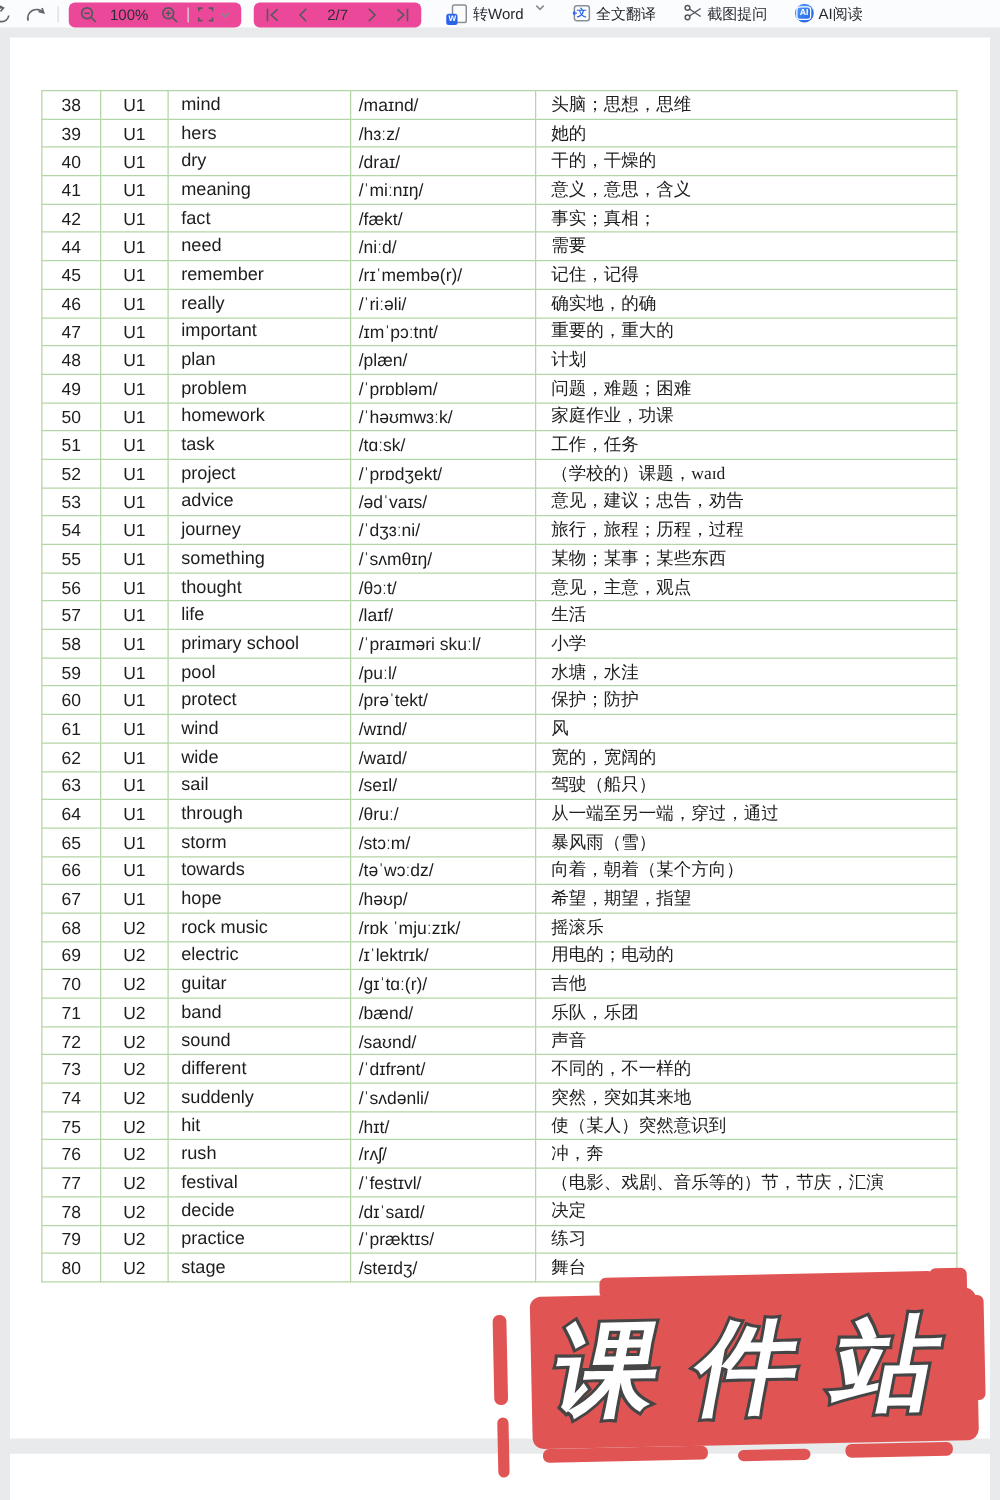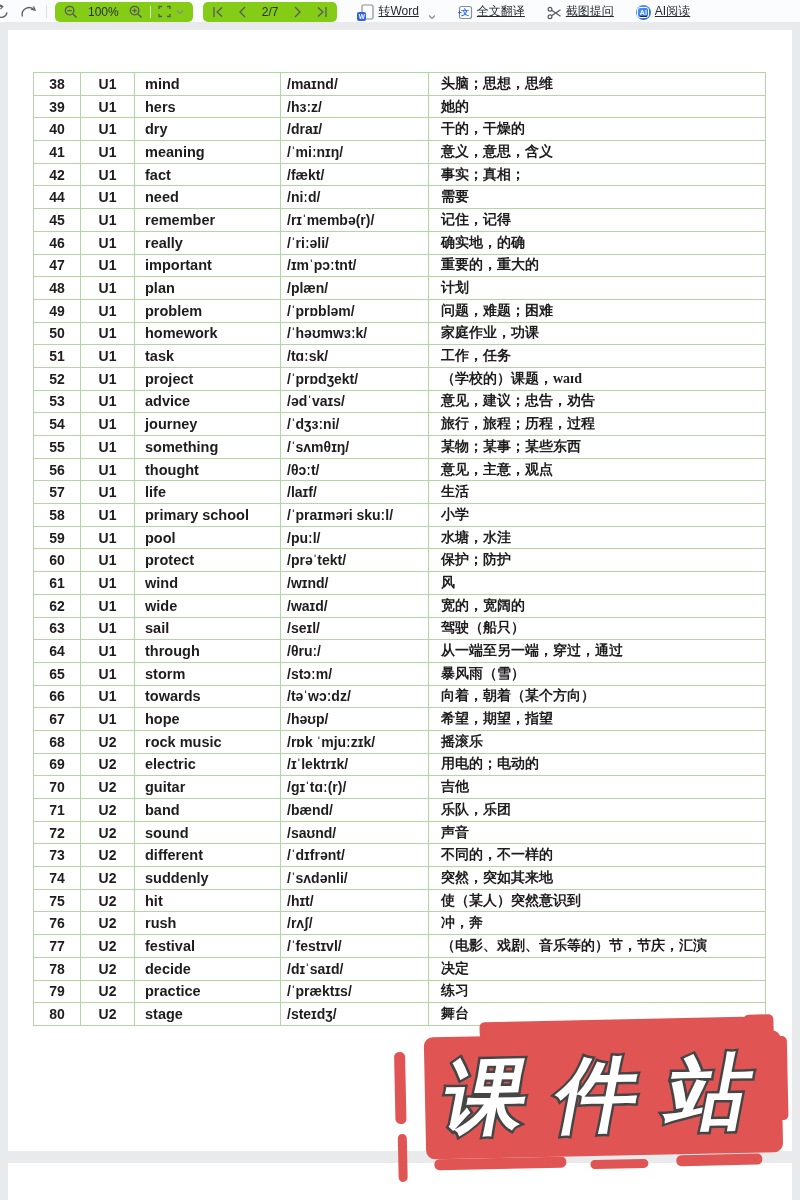--- a/index.html
+++ b/index.html
@@ -4,25 +4,25 @@
 <style>
   * { margin:0; padding:0; box-sizing:border-box; }
   html,body { width:800px; height:1200px; overflow:hidden;
     font-family:"Liberation Sans","DejaVu Sans",sans-serif; }
   #screen { position:relative; width:800px; height:1200px; background:#e9eaec; }
 
   
   #toolbar { position:absolute; left:0; top:0; width:800px; height:22px;
     background:#fbfcfd; display:flex; align-items:center; font-size:12px; color:#25292f; }
   .tb-icon { display:inline-flex; align-items:center; justify-content:center; }
-  .pill { background:#84cc16; border-radius:5px; height:20px; display:flex;
+  .pill { background:#ec4899; border-radius:5px; height:20px; display:flex;
     align-items:center; padding:0 9px; margin-top:1px; }
   .pill .sep { width:1px; height:12px; background:#d8dadd; margin:0 7px; }
   .tb-divider { width:1px; height:13px; background:#dcdee1; margin:0 8px; }
-  .tb-btn { display:flex; align-items:flex-end; gap:4px; margin-left:22px; cursor:default;text-decoration:underline; }
+  .tb-btn { display:flex; align-items:flex-start; gap:4px; margin-left:22px; cursor:default; }
   .zoom-val { margin:0 10px; color:#2a2e34; }
   .page-ind { margin:0 16px; color:#2a2e34; }
   .chev-box { margin-left:5px; display:inline-flex; }
   .ai-circle { width:15px; height:15px; border-radius:50%;
     background:linear-gradient(135deg,#57a0ff,#1f5de0); color:#fff;
     display:inline-flex; align-items:center; justify-content:center; }
   .ai-circle i { font-style:normal; font-size:7px; font-weight:bold;
     border:1px solid #fff; border-radius:3px; padding:0 1.5px; line-height:9px; }
   .w-badge { position:absolute; left:-2px; bottom:-1px; width:9px; height:9px;
     background:#2a63e8; color:#fff; font-size:6.5px; font-weight:bold; border-radius:2px;
@@ -30,21 +30,21 @@
   .doc-wrap { position:relative; width:15px; height:16px; }
 
   
   .page { position:absolute; left:8px; width:784px; background:#ffffff; }
   #page1 { top:30px; height:1121px; }
   #page-gap { position:absolute; left:0; top:1151px; width:800px; height:12px; background:#e9eaec; }
   #page2 { top:1163px; height:37px; }
 
   
   #vocab { position:absolute; left:25px; top:42px; width:733px;
-    border-collapse:collapse; table-layout:fixed;font-weight:bold; }
+    border-collapse:collapse; table-layout:fixed; }
   #vocab td { border:1px solid #b4d6a6; height:22.7px; font-size:14px;
     color:#1d1d1d; white-space:nowrap; overflow:hidden; }
   #vocab .c-no   { width:47px;  text-align:center; }
   #vocab .c-unit { width:54px;  text-align:center; }
   #vocab .c-word { width:146px; padding-left:10px; font-size:14.5px; }
   #vocab .c-ph   { width:148px; padding-left:6px;  font-size:14px; }
   #vocab .c-meaning { padding-left:12px; font-family:"Liberation Serif","DejaVu Serif",serif; }
 
   
   #stamp { position:absolute; left:393px; top:1018px; width:397px; height:158px;

